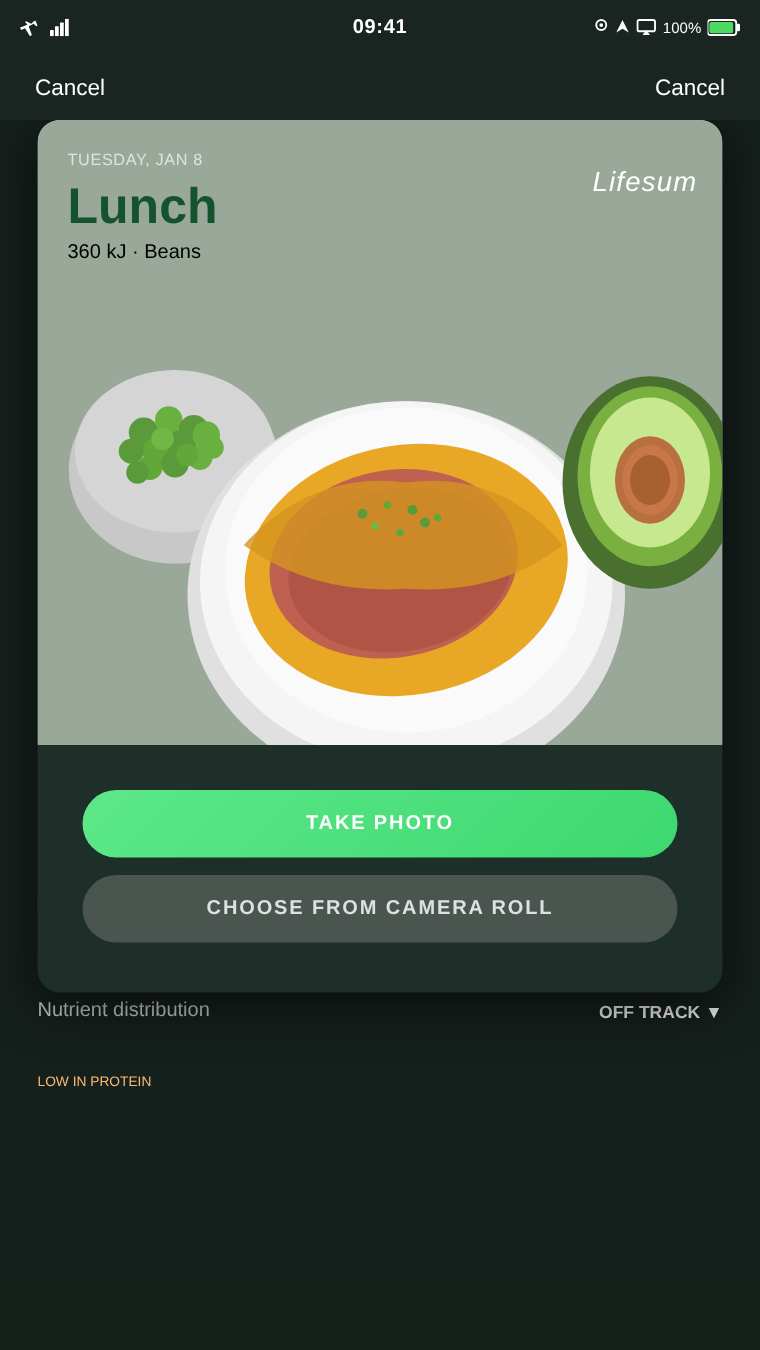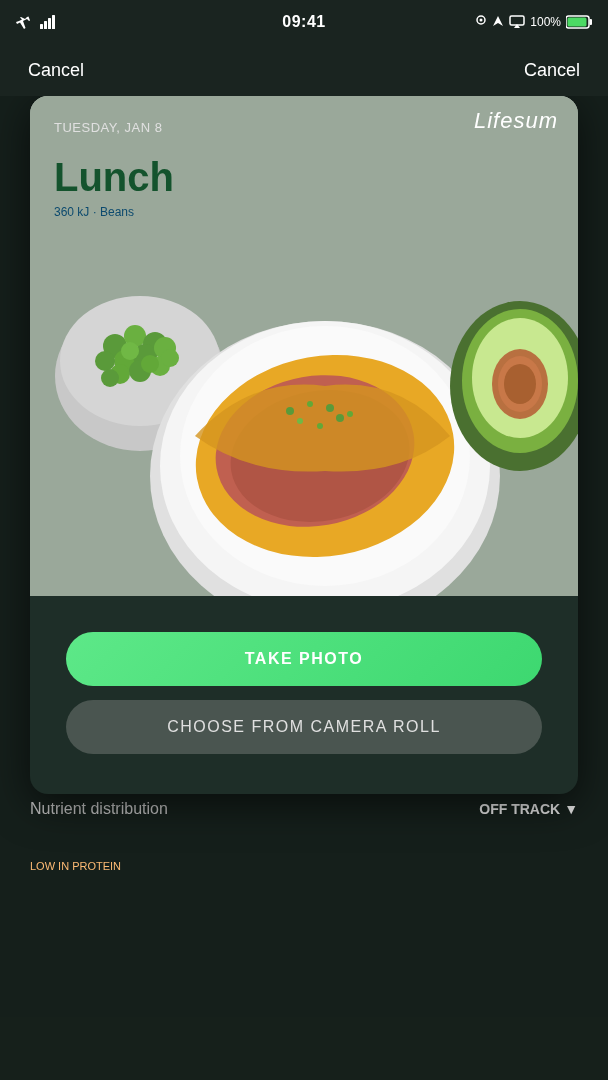--- a/index.html
+++ b/index.html
@@ -124,39 +124,39 @@
       top: 24px;
       left: 24px;
       color: #fff;
     }
 
     .meal-date {
       font-size: 13px;
       font-weight: 500;
       color: #e0e0e0;
       letter-spacing: 0.5px;
-      margin-bottom: 20px;
+      margin-bottom: 8px;
     }
 
     .meal-type {
       font-size: 40px;
       font-weight: 700;
       color: #14532d;
       line-height: 1.1;
       margin-bottom: 6px;
     }
 
     .meal-info {
-      font-size: 12px;
-      color: #0c4a6e;
+      font-size: 16px;
+      color: #000000;
     }
 
     .lifesum-logo {
       position: absolute;
-      top: 12px;
+      top: 37px;
       right: 20px;
       font-size: 22px;
       color: #fff;
       font-style: italic;
       font-weight: 400;
       letter-spacing: 1px;
     }
 
     
     .button-area {
@@ -183,21 +183,21 @@
     .btn-camera-roll {
       display: block;
       width: calc(100% - 40px);
       margin: 0 auto 24px;
       padding: 18px;
       background: #4a5550;
       border: none;
       border-radius: 50px;
       color: #e0e0e0;
       font-size: 16px;
-      font-weight: 400;
+      font-weight: 700;
       letter-spacing: 1.5px;
       text-transform: uppercase;
       cursor: pointer;
       text-align: center;
     }
 
     
     .bg-list-item {
       position: absolute;
       z-index: 3;

